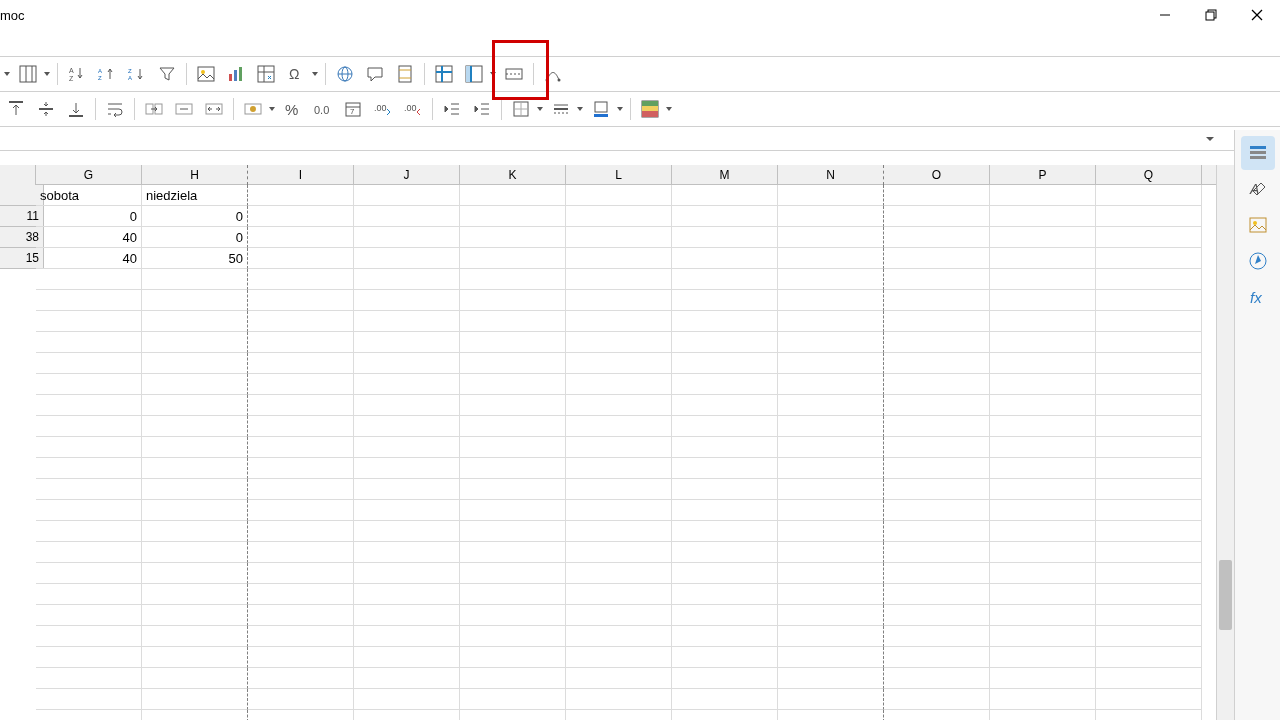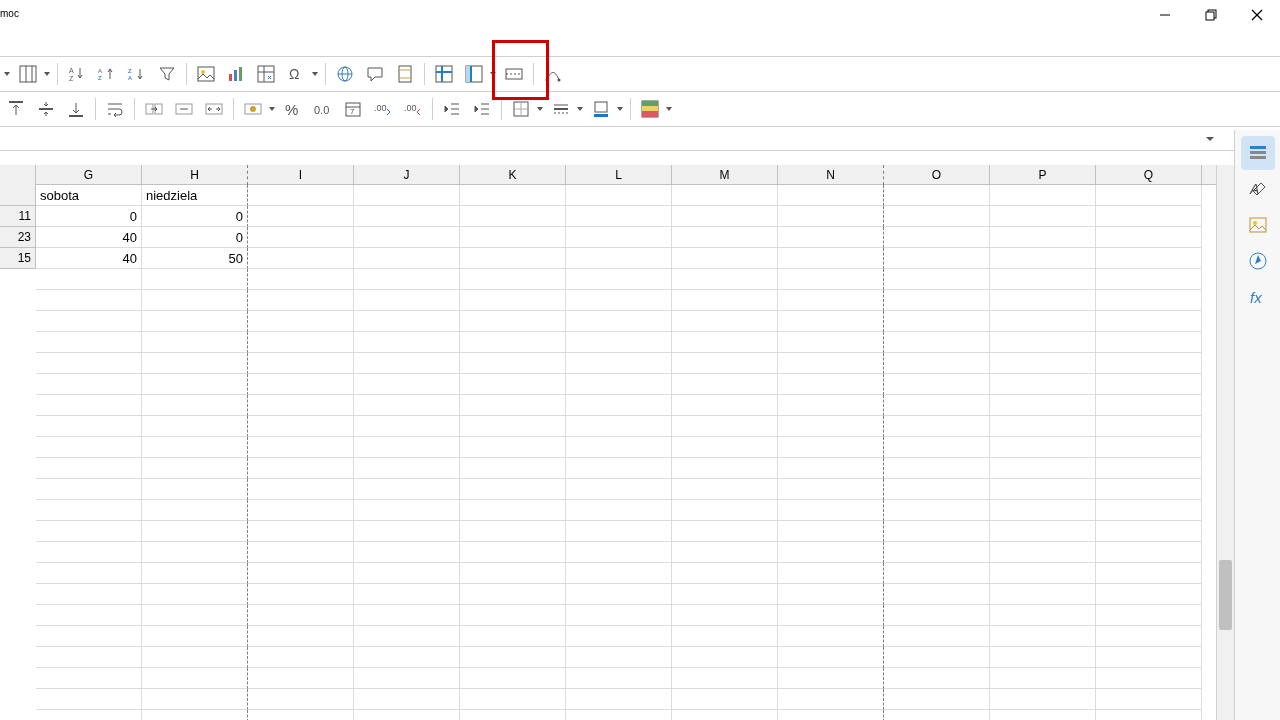--- a/index.html
+++ b/index.html
@@ -1,19 +1,19 @@
 <!DOCTYPE html>
 <html><head>
   <meta charset="utf-8">
   <style>
     * { margin: 0; padding: 0; box-sizing: border-box; font-family: "Segoe UI", Arial, sans-serif; }
     body { width: 1280px; height: 720px; background: #fff; overflow: hidden; position: relative; }
 
     .titlebar { height: 30px; display: flex; align-items: center; position: relative; }
-    .title-partial { position: absolute; left: 0; top: 8px; font-size: 10px; color: #000; }
+    .title-partial { position: absolute; left: 0; top: 8px; font-size: 13px; color: #000; }
     .win-controls { position: absolute; right: 0; top: 0; display: flex; }
     .win-btn { width: 46px; height: 30px; display: flex; align-items: center; justify-content: center; cursor: pointer; }
     .win-btn svg { width: 12px; height: 12px; }
 
     .toolbar-row { height: 35px; display: flex; align-items: center; padding-left: 2px; gap: 2px; border-top: 1px solid #d0d0d0; }
     .tb-btn { width: 28px; height: 28px; display: flex; align-items: center; justify-content: center; border-radius: 3px; cursor: pointer; }
     .tb-btn svg { width: 20px; height: 20px; }
     .tb-split { display: flex; align-items: center; }
     .tb-split .caret { width: 10px; height: 28px; display: flex; align-items: center; justify-content: center; cursor: pointer; }
     .tb-split .caret svg { width: 8px; height: 8px; }
@@ -22,21 +22,21 @@
 
     .formula-area { height: 25px; background: #fff; border-top: 1px solid #d0d0d0; border-bottom: 1px solid #d0d0d0; position: relative; }
     .expand-arrow { position: absolute; right: 60px; top: 3px; width: 20px; height: 18px; display: flex; align-items: center; justify-content: center; cursor: pointer; }
 
     .grid-area { position: absolute; top: 165px; left: 0; right: 46px; bottom: 0; overflow: hidden; }
     .col-headers { height: 20px; display: flex; background: #f0f0f0; border-bottom: 1px solid #c0c0c0; }
     .corner { width: 36px; height: 20px; border-right: 1px solid #c0c0c0; background: #f0f0f0; }
     .col-h { width: 106px; height: 20px; display: flex; align-items: center; justify-content: center; font-size: 12px; border-right: 1px solid #c0c0c0; cursor: pointer; }
     .rows-wrap { display: flex; }
     .row-headers { width: 36px; }
-    .row-h { width: 36px; height: 21px; display: flex; align-items: center; justify-content: flex-end; padding-right: 4px; font-size: 12px; border-right: 1px solid #c0c0c0; border-bottom: 1px solid #c0c0c0; background: #f0f0f0; cursor: pointer; }
+    .row-h { width: 44px; height: 21px; display: flex; align-items: center; justify-content: flex-end; padding-right: 4px; font-size: 12px; border-right: 1px solid #c0c0c0; border-bottom: 1px solid #c0c0c0; background: #f0f0f0; cursor: pointer; }
     .cells { flex: 1; }
     .cell-row { display: flex; height: 21px; text-align: right; }
     .cell { width: 106px; height: 21px; border-right: 1px solid #dcdcdc; border-bottom: 1px solid #dcdcdc; padding: 0 4px; font-size: 13px; display: flex; align-items: center; }
     .cell.r { justify-content: flex-end; }
     .page-break-v { border-right: 1px dashed #808080 !important; }
 
     .sidebar { position: absolute; right: 0; top: 130px; width: 46px; bottom: 0; background: #f7f7f7; border-left: 1px solid #d0d0d0; display: flex; flex-direction: column; align-items: center; padding-top: 6px; gap: 2px; }
     .side-btn { width: 34px; height: 34px; display: flex; align-items: center; justify-content: center; border-radius: 4px; cursor: pointer; }
     .side-btn.active { background: #d0e4f5; }
     .side-btn svg { width: 22px; height: 22px; }
@@ -393,21 +393,21 @@
     <div class="col-h">M</div>
     <div class="col-h page-break-v">N</div>
     <div class="col-h">O</div>
     <div class="col-h">P</div>
     <div class="col-h">Q</div>
   </div>
   <div class="rows-wrap">
     <div class="row-headers">
       <div class="row-h" style="height:21px"></div>
       <div class="row-h">11</div>
-      <div class="row-h">23</div>
+      <div class="row-h">38</div>
       <div class="row-h">15</div>
     </div>
     <div class="cells">
       <div class="cell-row">
         <div class="cell">sobota</div>
         <div class="cell page-break-v">niedziela</div>
         <div class="cell"></div>
           <div class="cell"></div>
           <div class="cell"></div>
           <div class="cell"></div>

